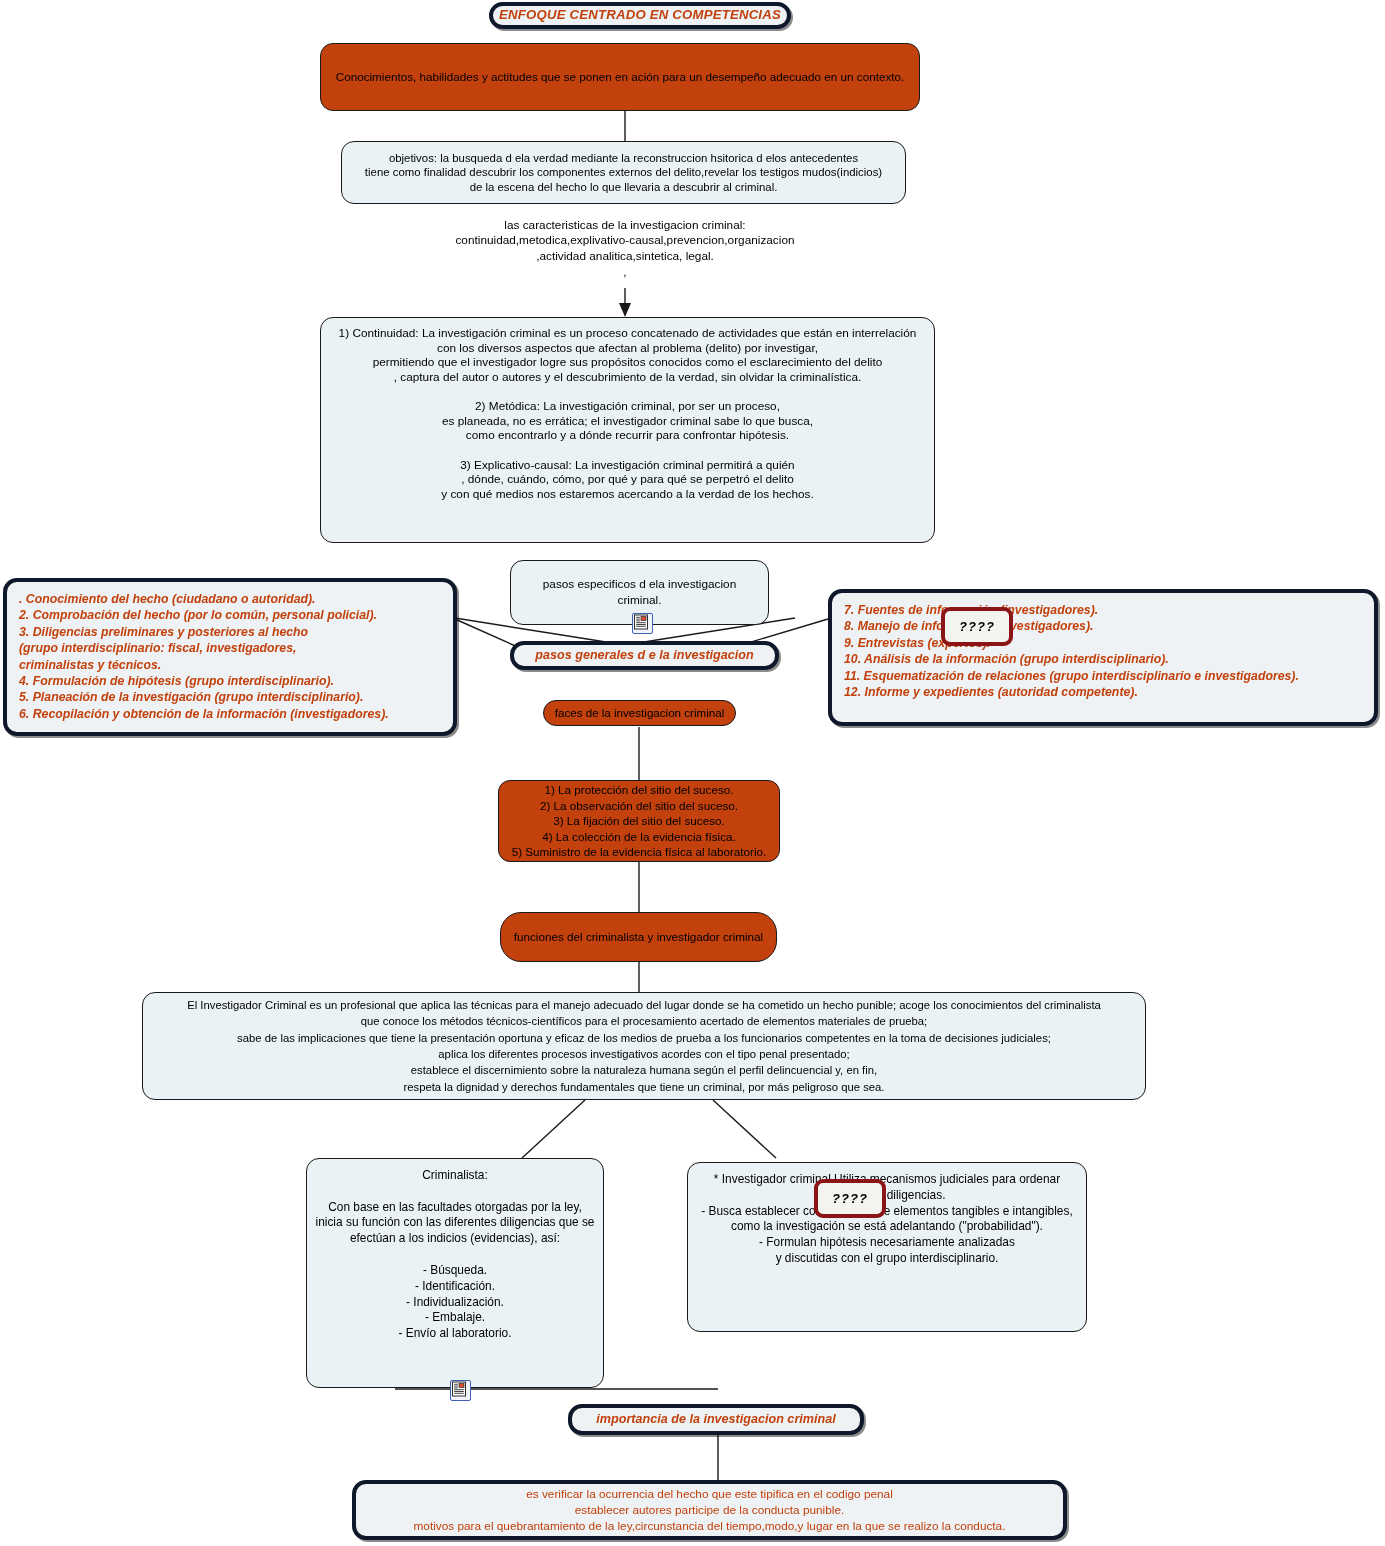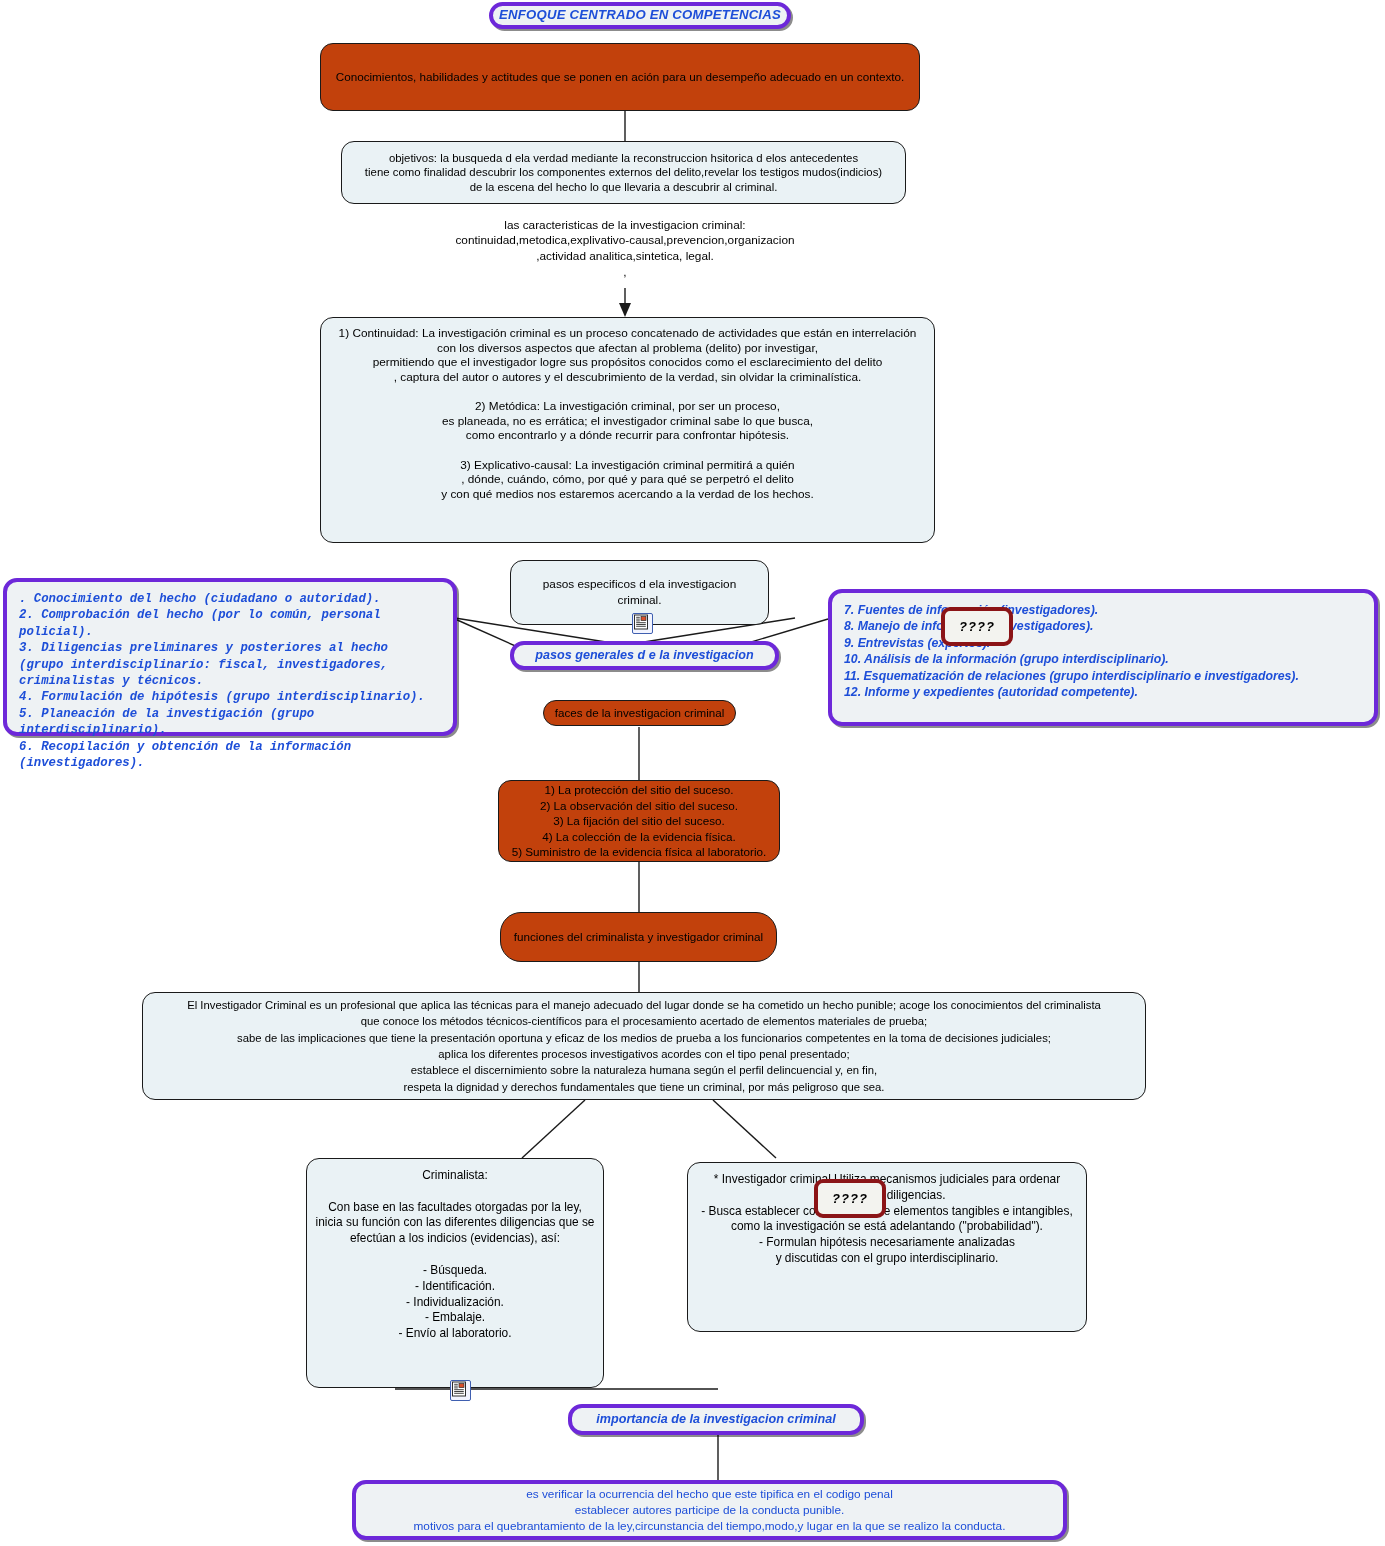--- a/index.html
+++ b/index.html
@@ -45,23 +45,23 @@
   
   .n-gray {
     background: #c2410c;
     border: 1.3px solid #1a1a1a;
     border-radius: 13px;
     color: #000;
   }
   
   .n-red {
     background: #eef2f4;
-    border: 4px solid #6d28d9;
+    border: 4px solid #0f172a;
     border-radius: 14px;
-    color: #1d4ed8;
+    color: #c2410c;
     font-weight: bold;
     font-style: italic;
   }
   .n-red.shadowed {
     box-shadow: 2px 2px 0 rgba(0,0,0,0.45);
   }
   .plain {
     position: absolute;
     text-align: center;
     color: #000;
@@ -169,41 +169,41 @@
         <line x1="3.2" y1="6.9" x2="6.8" y2="6.9"></line>
         <line x1="3.2" y1="8.7" x2="12.8" y2="8.7"></line>
         <line x1="3.2" y1="10.5" x2="12.8" y2="10.5"></line>
         <line x1="3.2" y1="12.3" x2="12.8" y2="12.3"></line>
       </g>
     </svg>
   </span>
 
   <div class="node n-red shadowed" style="left:510px; top:641px; width:269px; height:29px; font-size:12.6px;">pasos generales d e la investigacion</div>
 
-  <div class="node n-red shadowed" style="left:3px; top:578px; width:454px; height:158px; font-size:12.3px; padding:9px 10px 0 12px; align-items:flex-start; justify-content:flex-start; text-align:left; line-height:1.335;font-family:Liberation Mono, monospace;">. Conocimiento del hecho (ciudadano o autoridad).
+  <div class="node n-red shadowed" style="left:3px; top:578px; width:454px; height:158px; font-size:12.3px; padding:9px 10px 0 12px; align-items:flex-start; justify-content:flex-start; text-align:left; line-height:1.335;">. Conocimiento del hecho (ciudadano o autoridad).
 2. Comprobación del hecho (por lo común, personal policial).
 3. Diligencias preliminares y posteriores al hecho
  (grupo interdisciplinario: fiscal, investigadores,
  criminalistas y técnicos.
 4. Formulación de hipótesis (grupo interdisciplinario).
 5. Planeación de la investigación (grupo interdisciplinario).
 6. Recopilación y obtención de la información (investigadores).</div>
 
   <div class="node n-red shadowed" style="left:828px; top:589px; width:550px; height:137px; font-size:12.3px; padding:9px 10px 0 12px; align-items:flex-start; justify-content:flex-start; text-align:left; line-height:1.335;">7. Fuentes de información (investigadores).
 8. Manejo de informantes (investigadores).
 9. Entrevistas (expertos).
 10. Análisis de la información (grupo interdisciplinario).
 11. Esquematización de relaciones (grupo interdisciplinario e investigadores).
 12. Informe y expedientes (autoridad competente).</div>
 
   <div class="q-badge" style="left:941px; top:607px; width:64px; height:31px; font-size:13px;">????</div>
 
   <div class="node n-gray" style="left:543px; top:700px; width:193px; height:26px; font-size:11.6px; padding:0 8px;">faces de la investigacion criminal</div>
 
-  <div class="node n-gray" style="left:498px; top:780px; width:282px; height:82px; font-size:11.7px; padding:0 8px; line-height:1.32;">1) La protección del sitio del suceso.
+  <div class="node n-gray" style="left:498px; top:780px; width:282px; height:82px; font-size:11.7px; padding:0 8px; line-height:1.32;border-radius:12px;">1) La protección del sitio del suceso.
 2) La observación del sitio del suceso.
 3) La fijación del sitio del suceso.
 4) La colección de la evidencia física.
 5) Suministro de la evidencia física al laboratorio.</div>
 
   <div class="node n-gray" style="left:500px; top:912px; width:277px; height:50px; font-size:11.7px; padding:0 8px;border-radius:21px;">funciones del criminalista y investigador criminal</div>
 
   <div class="node n-blue" style="left:142px; top:992px; width:1004px; height:108px; font-size:11.3px; padding:0 4px; line-height:1.45;">El Investigador Criminal es un profesional que aplica las técnicas para el manejo adecuado del lugar donde se ha cometido un hecho punible; acoge los conocimientos del criminalista
 que conoce los métodos técnicos-científicos para el procesamiento acertado de elementos materiales de prueba;
 sabe de las implicaciones que tiene la presentación oportuna y eficaz de los medios de prueba a los funcionarios competentes en la toma de decisiones judiciales;

